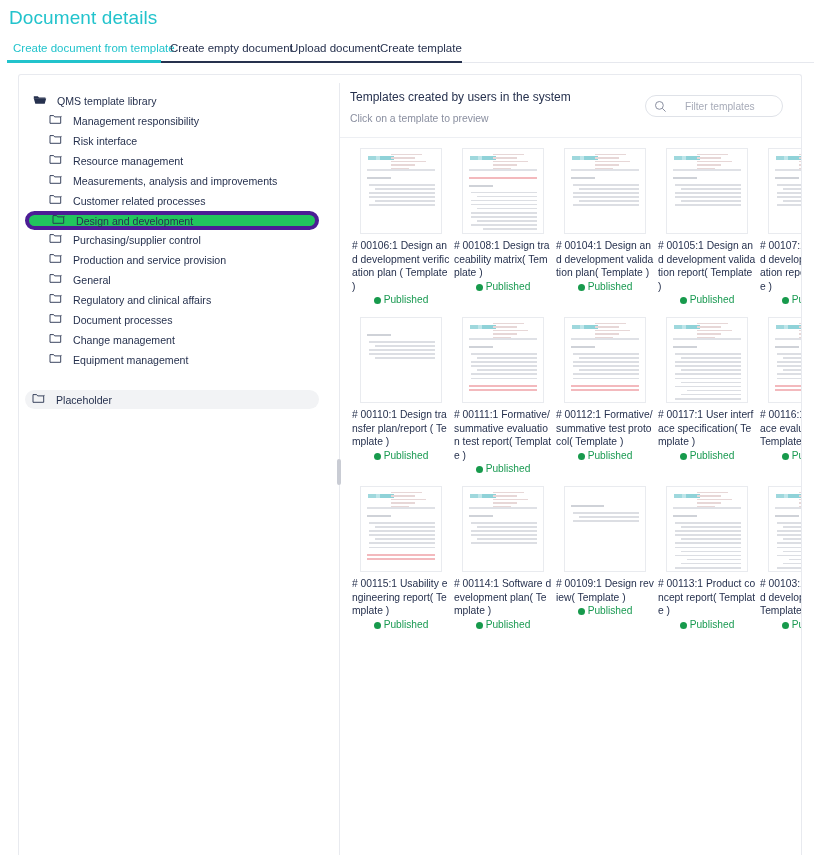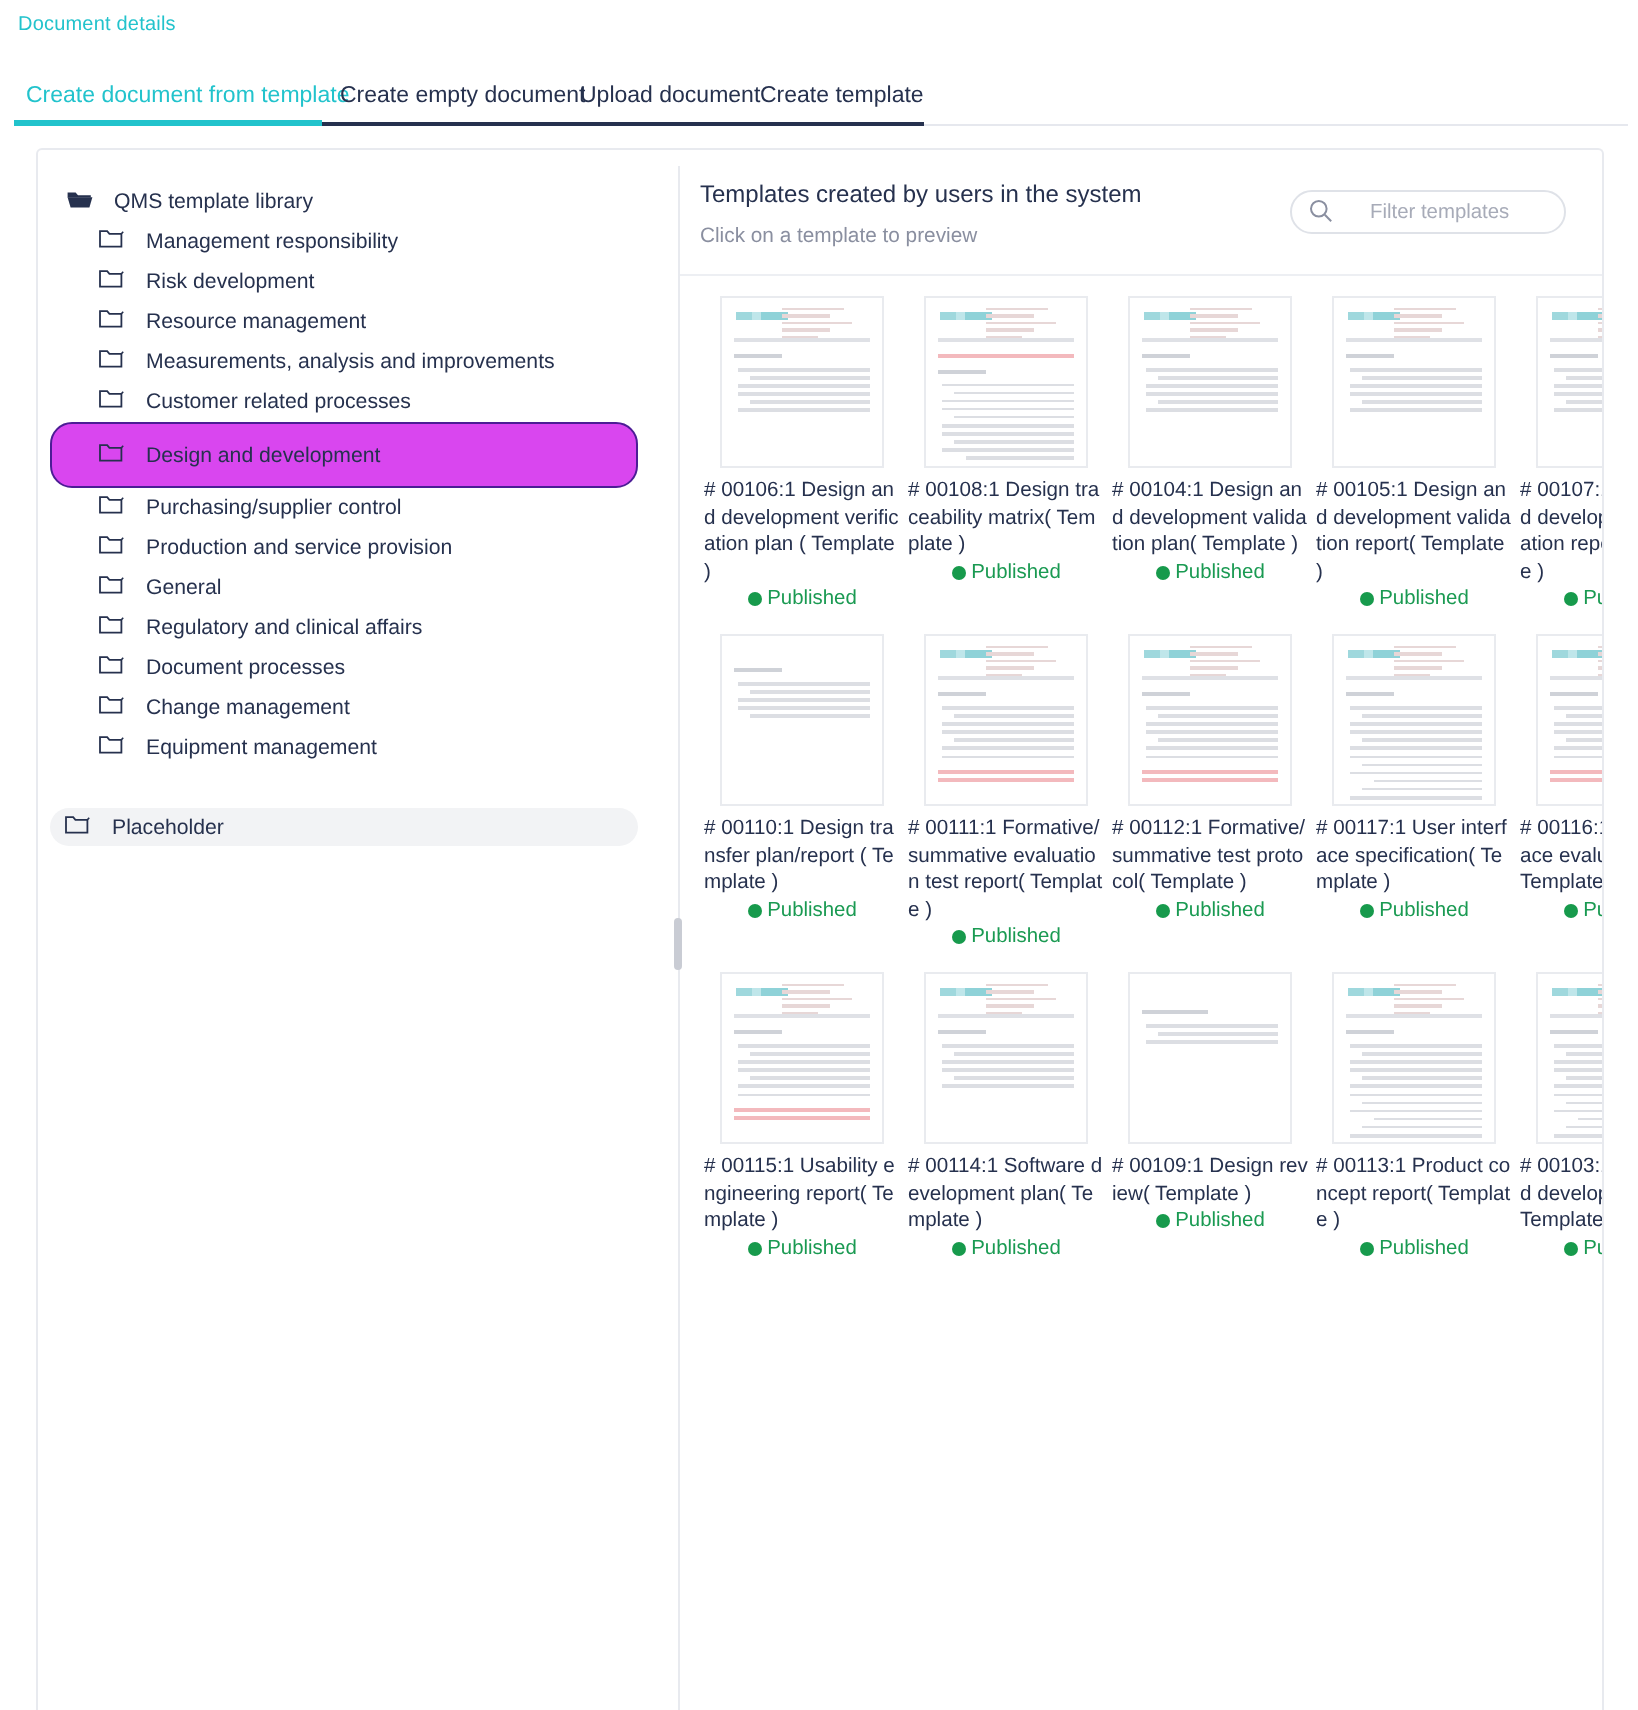--- a/index.html
+++ b/index.html
@@ -10,21 +10,21 @@
     background: #ffffff;
     font-family: "Liberation Sans", sans-serif;
     color: #2a2f45;
     overflow: hidden;
     position: relative;
   }
 
   
   .page-title {
     position: absolute; left: 9px; top: 7px;
-    font-size: 10px; color: #22c3cc; letter-spacing: .1px;
+    font-size: 19px; color: #22c3cc; letter-spacing: .1px;
     white-space: nowrap;
   }
 
   .tabbar {
     position: absolute; left: 0; top: 38px; width: 819px; height: 24px;
   }
   .tabs { position: relative; height: 22px; }
   .tab {
     position: absolute; top: 0;
     font-size: 11.5px; white-space: nowrap; color: #26314e;
@@ -65,24 +65,24 @@
     border-radius: 11px;
     padding-left: 8px;
     text-align: right;
   }
   .tree-node .ic { flex: 0 0 18px; height: 14px; position: relative; margin-right: 6px; }
   .tree-node .lbl { position: relative; top: 0px; }
   .tree-node.child { padding-left: 24px; }
   .tree-node.root { padding-left: 8px; }
 
   .tree-node.selected {
-    border: 1px solid #4c1d95;
-    background: #d946ef;
+    border: 4px solid #4c1d95;
+    background: #22c55e;
     padding-left: 23px;
-    height: 33px;
+    height: 19px;
     width: 294px;
   }
   .tree-node.placeholder {
     background: #f2f3f5;
     width: 294px;
     padding-left: 7px;
     height: 19px;
   }
   .spacer { height: 20px; }
 
@@ -214,21 +214,21 @@
           </span>
           <span class="lbl">Management responsibility</span>
         </div>
         <div class="tree-node child">
           <span class="ic">
             <svg class="fi" width="13" height="11" viewBox="0 0 13 11">
   <path d="M1 1.6h3.6l1.1 1.3h6.0v6.4H1z" fill="none" stroke="#26314e" stroke-width="0.9"></path>
   <path d="M11.7 2.9 12.6 1.9" stroke="#26314e" stroke-width="0.8" fill="none"></path>
             </svg>
           </span>
-          <span class="lbl">Risk development</span>
+          <span class="lbl">Risk interface</span>
         </div>
         <div class="tree-node child">
           <span class="ic">
             <svg class="fi" width="13" height="11" viewBox="0 0 13 11">
   <path d="M1 1.6h3.6l1.1 1.3h6.0v6.4H1z" fill="none" stroke="#26314e" stroke-width="0.9"></path>
   <path d="M11.7 2.9 12.6 1.9" stroke="#26314e" stroke-width="0.8" fill="none"></path>
             </svg>
           </span>
           <span class="lbl">Resource management</span>
         </div>

